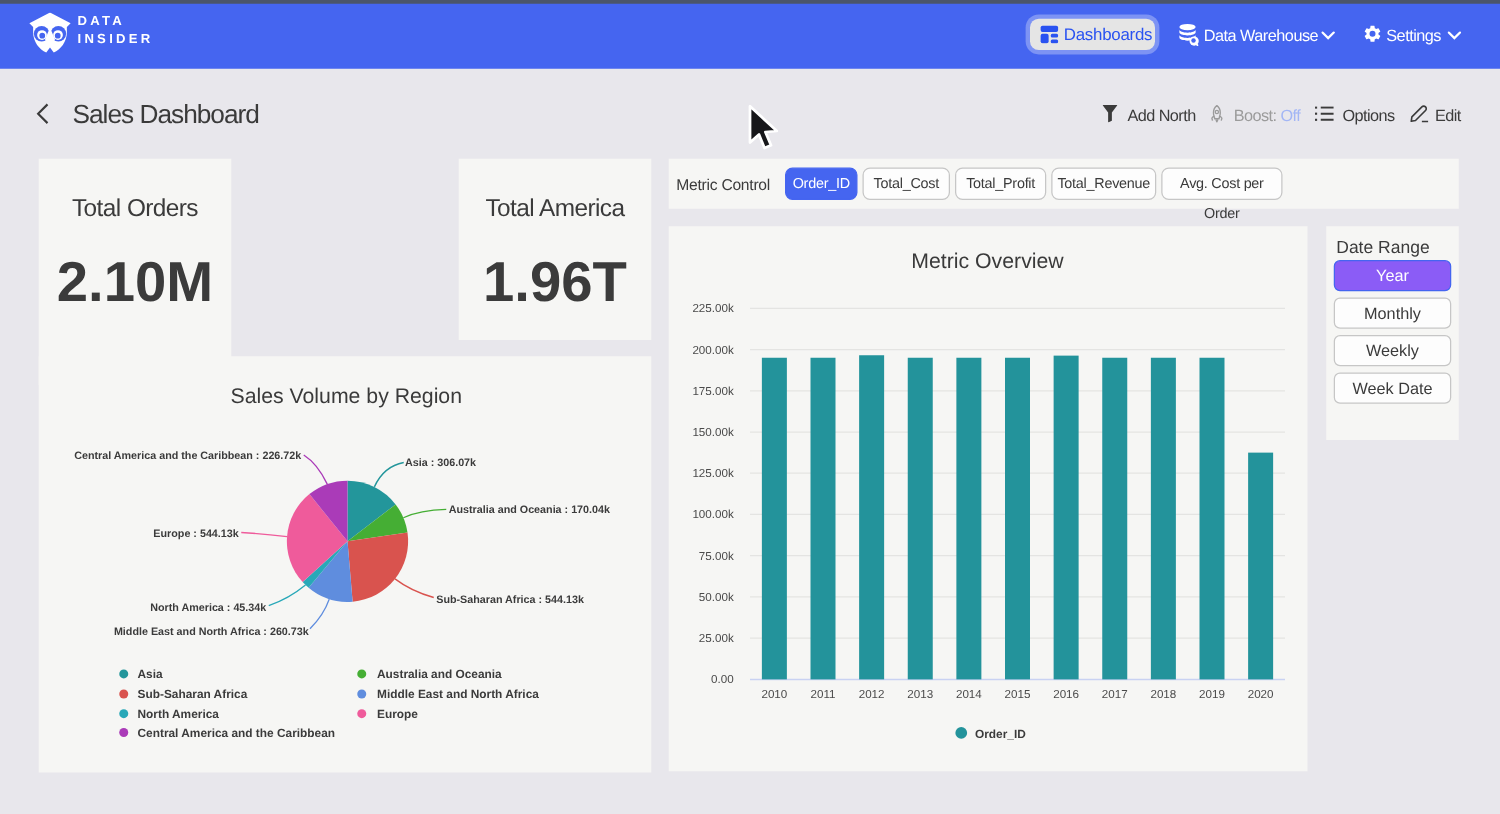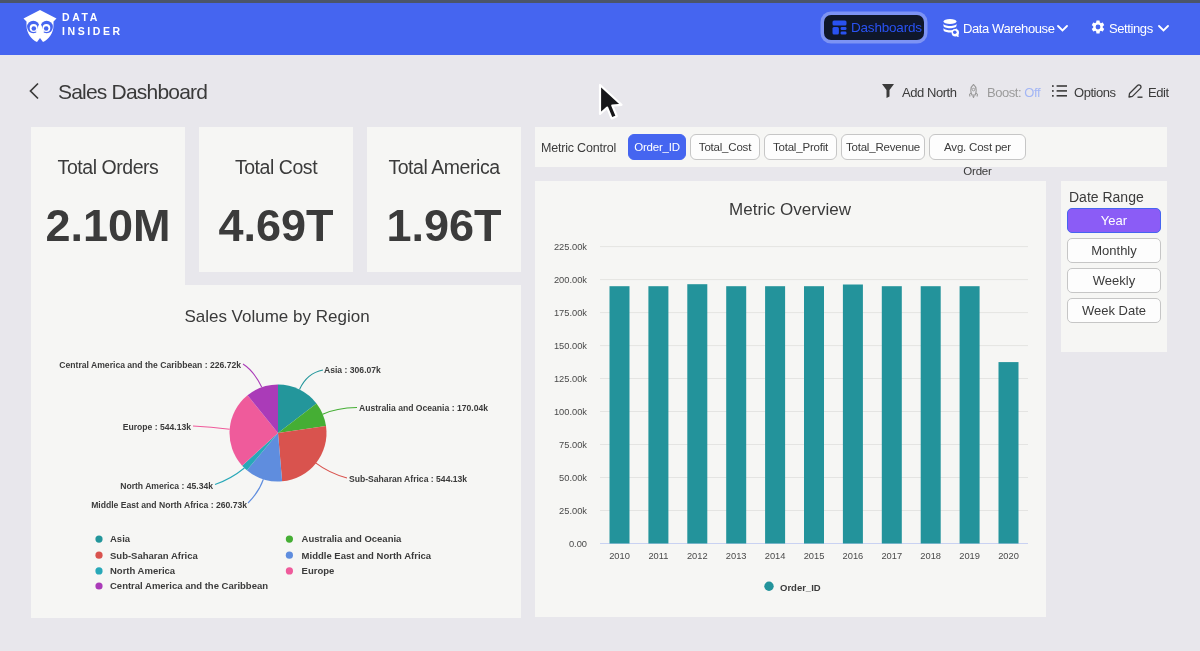--- a/index.html
+++ b/index.html
@@ -5,21 +5,21 @@
 * { margin:0; padding:0; box-sizing:border-box; }
 html,body { width:1200px; height:651px; overflow:hidden; }
 body { font-family:"Liberation Sans", sans-serif; background:#E8E7EC; position:relative; }
 #page { position:absolute; top:0; left:0; width:1200px; height:651px; }
 .abs { position:absolute; }
 
 #navbar { position:absolute; top:0; left:0; width:1200px; height:55px; background:#4565F0; }
 #topstrip { position:absolute; top:0; left:0; width:1200px; height:2.5px; background:#4B556A; }
 .navtxt { color:#fff; font-size:13px; letter-spacing:-0.4px; }
 #logotxt { position:absolute; left:62px; top:11px; color:#fff; font-weight:bold; font-size:10.5px; letter-spacing:2.6px; line-height:13.5px; }
-#dashbtn { position:absolute; left:824px; top:15px; width:100px; height:25px; background:#0f172a; border-radius:7px; box-shadow:0 0 0 3.5px rgba(255,255,255,0.3); }
+#dashbtn { position:absolute; left:824px; top:15px; width:100px; height:25px; background:#e5e5e5; border-radius:7px; box-shadow:0 0 0 3.5px rgba(255,255,255,0.3); }
 #dashbtn span { position:absolute; left:27px; top:5px; color:#2952F1; font-size:13.5px; letter-spacing:-0.2px; }
 
 #pagehead { position:absolute; top:55px; left:0; width:1200px; height:72px; }
 #backchev { position:absolute; left:28px; top:27px; }
 #ptitle { position:absolute; left:58px; top:25px; font-size:21px; color:#3A3A3A; letter-spacing:-0.8px; }
 .hact { position:absolute; top:29.5px; font-size:13px; color:#3B3B3B; letter-spacing:-0.45px; }
 
 .card { position:absolute; background:#F6F6F4; }
 #kpi1 { left:31px; top:127px; width:154px; height:181px; }
 #kpi2 { left:199px; top:127px; width:154px; height:145px; }
@@ -116,24 +116,20 @@
       <path d="M1.5 9.5 L9.5 1.5 C10.3 0.7 11.6 0.7 12.4 1.5 C13.2 2.3 13.2 3.6 12.4 4.4 L4.4 12.4 L1 13 Z" stroke="#3B3B3B" stroke-width="1.3" fill="none" stroke-linejoin="round"></path>
       <line x1="9.5" y1="13.2" x2="14.5" y2="13.2" stroke="#3B3B3B" stroke-width="1.4"></line>
     </svg>
     <div class="hact" style="left:1148px">Edit</div>
   </div>
 
   <div class="card" id="kpi1">
       <div class="kpit">Total Orders</div>
       <div class="kpiv">2.10M</div>
     </div>
-  <div class="card" id="kpi2">
-      <div class="kpit">Total Cost</div>
-      <div class="kpiv">4.69T</div>
-    </div>
   <div class="card" id="kpi3">
       <div class="kpit">Total America</div>
       <div class="kpiv">1.96T</div>
     </div>
 
   <div class="card" id="mctrl">
     <div id="mclabel">Metric Control</div>
     <div class="mbtn sel" style="left:93px;width:58px">Order_ID</div>
     <div class="mbtn" style="left:155px;width:70px">Total_Cost</div>
     <div class="mbtn" style="left:229px;width:73px">Total_Profit</div>

